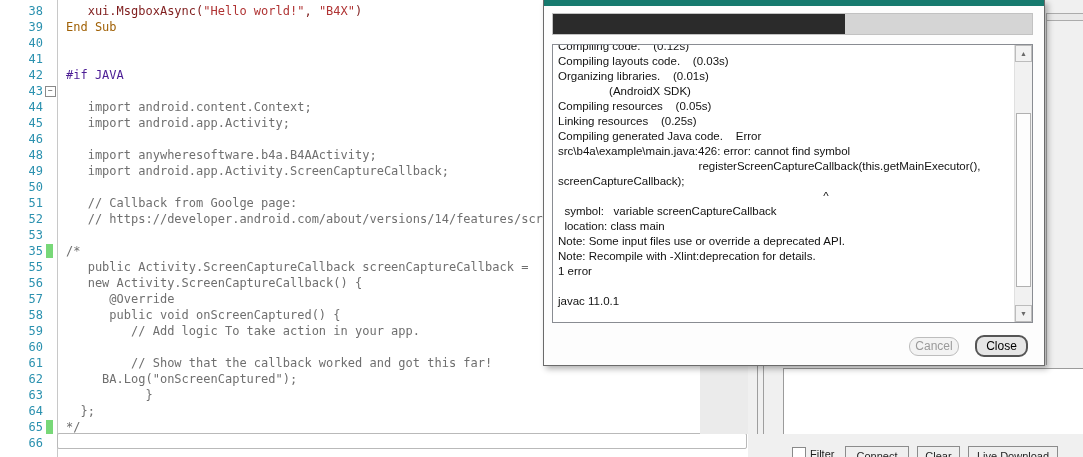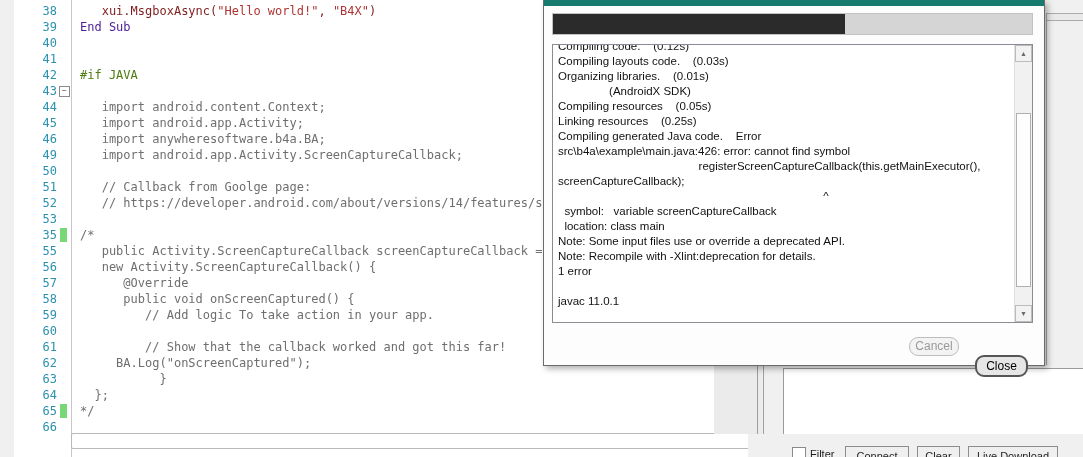--- a/index.html
+++ b/index.html
@@ -1,31 +1,31 @@
 <!DOCTYPE html>
 <html><head>
 <meta charset="utf-8">
 <style>
   html,body{margin:0;padding:0;background:#d8d8d8;}
   .stage{position:relative;width:1083px;height:457px;background:#F0F0F0;overflow:hidden;
          font-family:"Liberation Sans",sans-serif;}
   
-  .editor{position:absolute;left:14px;top:0;width:748px;height:457px;background:#ffffff;
+  .editor{position:absolute;left:0;top:0;width:748px;height:457px;background:#ffffff;
           font-family:"DejaVu Sans Mono",monospace;font-size:12px;line-height:16px;}
   .gutter-sep{position:absolute;left:57px;top:0;width:1px;height:457px;background:#c8c8c8;}
   .lines{position:absolute;left:0;top:3px;width:748px;}
   .row{display:flex;height:16px;white-space:pre;}
   .gutter{flex:0 0 43px;width:43px;text-align:right;color:#2B91AF;}
   .gmark{flex:0 0 14px;width:14px;position:relative;}
   .chip{position:absolute;left:3px;top:1px;width:7px;height:14px;background:#78D878;}
   .foldbox{position:absolute;left:2px;top:3px;width:9px;height:9px;border:1px solid #8a8a8a;
            background:#fff;font-size:8px;line-height:7px;text-align:center;color:#555;}
   .text{padding-left:9px;}
-  .seg-code{color:#7f1d1d;} .seg-kw{color:#4c1d95;margin-top:19px;} .seg-str{color:#B03434;}
-  .seg-gray{color:#6F6F6F;} .seg-dark{color:#4d7c0f;}
+  .seg-code{color:#7f1d1d;} .seg-kw{color:#a16207;margin-top:19px;} .seg-str{color:#B03434;}
+  .seg-gray{color:#6F6F6F;} .seg-dark{color:#4c1d95;}
   .curline{position:absolute;left:57px;top:433px;width:688px;height:14px;
            border:1px solid #b9b9b9;border-radius:2px;background:#fff;}
   .vsb-band{position:absolute;left:700px;top:365px;width:48px;height:69px;background:#EBEBEB;}
   
   .split1{position:absolute;left:757px;top:365px;width:1px;height:92px;background:#9e9e9e;}
   .split2{position:absolute;left:763px;top:365px;width:1px;height:92px;background:#9e9e9e;}
   .rp-vline{position:absolute;left:1046px;top:13px;width:1px;height:352px;background:#ababab;}
   .rp-h1{position:absolute;left:1046px;top:13px;width:37px;height:1px;background:#ababab;}
   .rp-h2{position:absolute;left:1046px;top:20px;width:37px;height:1px;background:#ababab;}
   .rp-fill{position:absolute;left:1047px;top:14px;width:36px;height:6px;background:#E9E9E9;}
@@ -54,38 +54,39 @@
   .sb-btn{position:absolute;left:0;width:17px;height:17px;background:#F2F2F2;
           border:1px solid #bcbcbc;box-sizing:border-box;color:#6a6a6a;font-size:7px;
           text-align:center;line-height:15px;}
   .sb-up{top:0;} .sb-down{bottom:0;}
   .sb-thumb{position:absolute;left:1px;top:68px;width:15px;height:174px;background:#FDFDFD;
             border:1px solid #b0b0b0;box-sizing:border-box;}
   .btn{position:absolute;font-size:12px;text-align:center;box-sizing:border-box;border-radius:9px;}
   .btn-cancel{left:365px;top:337px;width:50px;height:19px;background:#F3F3F3;
               border:1px solid #bdbdbd;color:#9a9a9a;line-height:17px;}
   .btn-close{left:431px;top:335px;width:53px;height:22px;background:#E6E6E6;
-             border:2px solid #555555;color:#000;line-height:18px;font-weight:400;margin-top:20px;}
+             border:2px solid #555555;color:#000;line-height:18px;font-weight:400;}
 </style>
 </head>
 <body>
 
 <div class="stage">
 
   <div class="editor">
     <div class="lines">
         <div class="row"><div class="gutter">38</div><div class="gmark"></div><div class="text"><span class="seg-code">   xui.MsgboxAsync(</span><span class="seg-str">"Hello world!"</span><span class="seg-code">, </span><span class="seg-str">"B4X"</span><span class="seg-code">)</span></div></div>
         <div class="row"><div class="gutter">39</div><div class="gmark"></div><div class="text"><span class="seg-kw">End Sub</span></div></div>
         <div class="row"><div class="gutter">40</div><div class="gmark"></div><div class="text"></div></div>
         <div class="row"><div class="gutter">41</div><div class="gmark"></div><div class="text"></div></div>
         <div class="row"><div class="gutter">42</div><div class="gmark"></div><div class="text"><span class="seg-dark">#if JAVA</span></div></div>
         <div class="row"><div class="gutter">43</div><div class="gmark"><div class="foldbox">−</div></div><div class="text"></div></div>
         <div class="row"><div class="gutter">44</div><div class="gmark"></div><div class="text"><span class="seg-gray">   import android.content.Context;</span></div></div>
         <div class="row"><div class="gutter">45</div><div class="gmark"></div><div class="text"><span class="seg-gray">   import android.app.Activity;</span></div></div>
-        <div class="row"><div class="gutter">46</div><div class="gmark"></div><div class="text"><span class="seg-gray">   import anywheresoftware.b4a.BA;</span></div></div>
+        <div class="row"><div class="gutter">46</div><div class="gmark"></div></div>
+        <div class="row"><div class="gutter">48</div><div class="gmark"></div><div class="text"><span class="seg-gray">   import anywheresoftware.b4a.B4AActivity;</span></div></div>
         <div class="row"><div class="gutter">49</div><div class="gmark"></div><div class="text"><span class="seg-gray">   import android.app.Activity.ScreenCaptureCallback;</span></div></div>
         <div class="row"><div class="gutter">50</div><div class="gmark"></div><div class="text"></div></div>
         <div class="row"><div class="gutter">51</div><div class="gmark"></div><div class="text"><span class="seg-gray">   // Callback from Goolge page:</span></div></div>
         <div class="row"><div class="gutter">52</div><div class="gmark"></div><div class="text"><span class="seg-gray">   // https://developer.android.com/about/versions/14/features/screenshot-detection</span></div></div>
         <div class="row"><div class="gutter">53</div><div class="gmark"></div><div class="text"></div></div>
         <div class="row"><div class="gutter">35</div><div class="gmark"><div class="chip"></div></div><div class="text"><span class="seg-gray">/*</span></div></div>
         <div class="row"><div class="gutter">55</div><div class="gmark"></div><div class="text"><span class="seg-gray">   public Activity.ScreenCaptureCallback screenCaptureCallback =</span></div></div>
         <div class="row"><div class="gutter">56</div><div class="gmark"></div><div class="text"><span class="seg-gray">   new Activity.ScreenCaptureCallback() {</span></div></div>
         <div class="row"><div class="gutter">57</div><div class="gmark"></div><div class="text"><span class="seg-gray">      @Override</span></div></div>
         <div class="row"><div class="gutter">58</div><div class="gmark"></div><div class="text"><span class="seg-gray">      public void onScreenCaptured() {</span></div></div>

